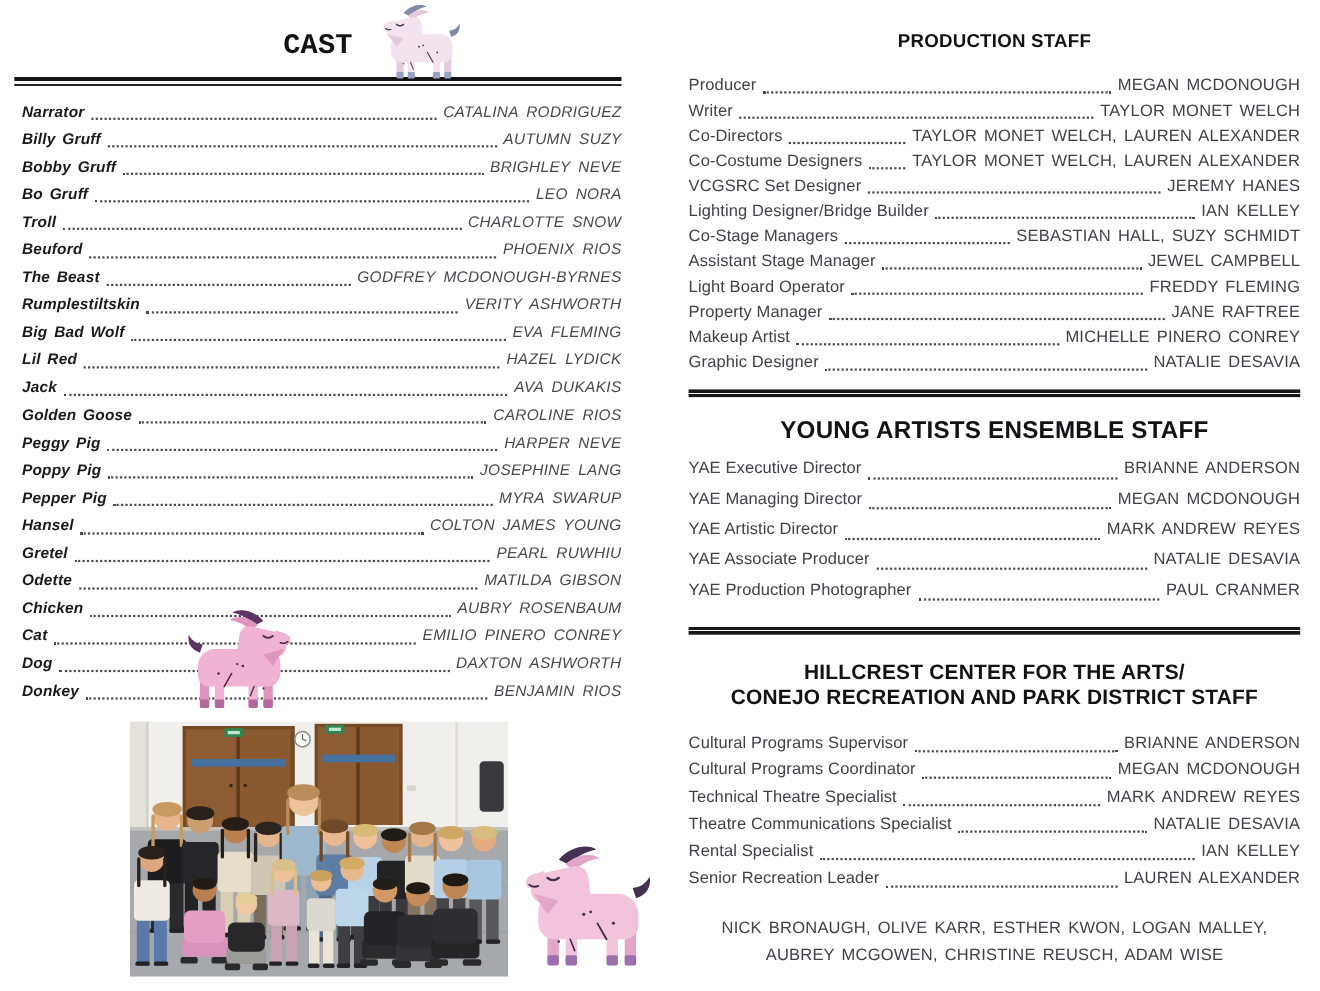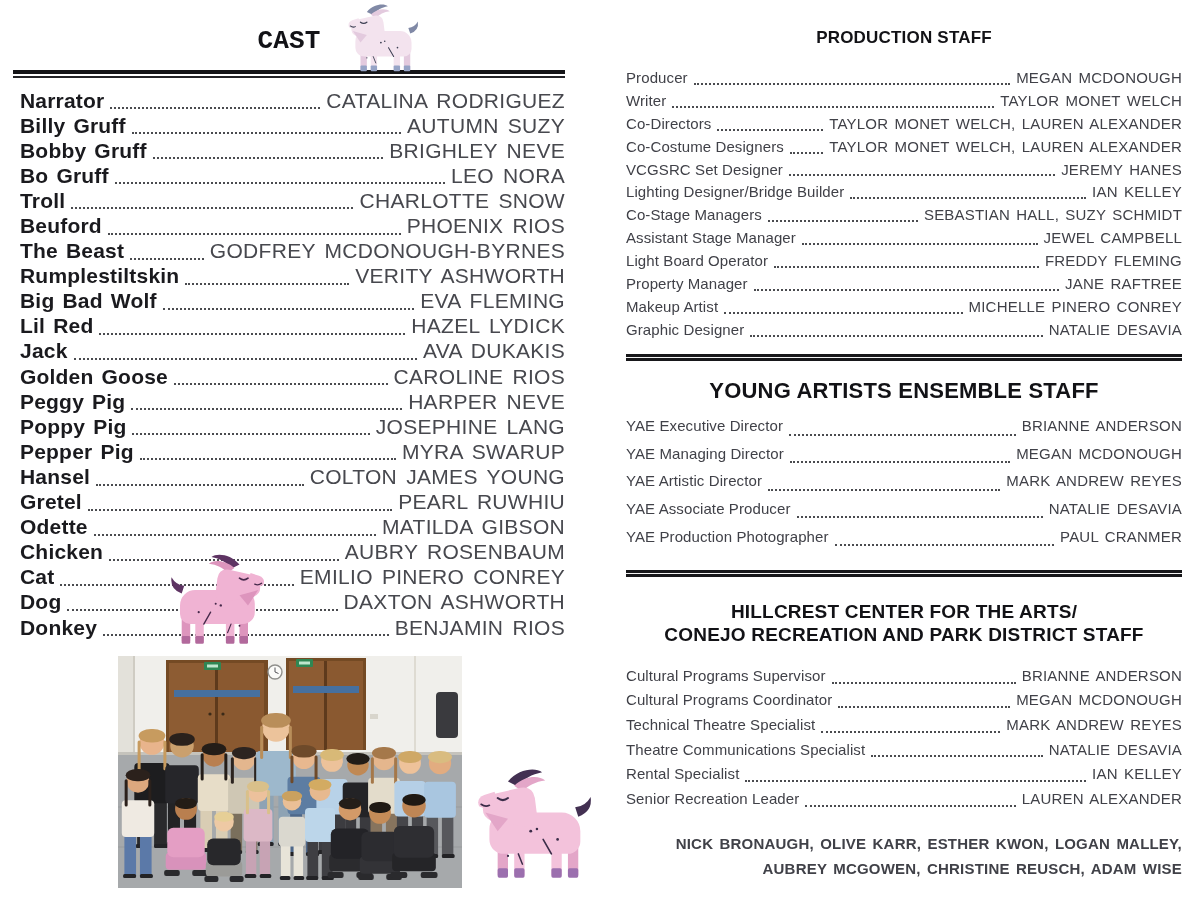--- a/index.html
+++ b/index.html
@@ -24,35 +24,35 @@
     background:linear-gradient(180deg,#141417 0 4px,#ffffff 4px 6px,#232327 6px 8px,transparent 8px);}
   .divider{position:absolute;left:0;width:556px;height:7px;
     background:linear-gradient(180deg,#17171a 0 3px,#f4f4f4 3px 4px,#17171a 4px 7px);}
 
   .rows{position:absolute;left:0;}
   .row{display:flex;align-items:center;white-space:nowrap;}
   .leader{flex:1 1 auto;min-width:10px;border-bottom:2px dotted #4a4b4f;
           align-self:flex-end;margin:0 6px 4px 6px;}
   
   .cast-rows{top:88px;width:552px;padding-left:7px;box-sizing:border-box;}
-  .cast-rows .row{height:25.1px;font-size:21px;}
+  .cast-rows .row{height:25.1px;font-size:14px;font-style:italic;}
   .cast-rows .role{font-weight:700;color:var(--label);letter-spacing:.2px;word-spacing:2px;}
   .cast-rows .name{color:var(--name);letter-spacing:.3px;word-spacing:3px;}
   
   .staff-rows .row{font-size:15px;color:var(--staff);}
   .staff-rows .role{letter-spacing:.1px;}
   .staff-rows .name{letter-spacing:.2px;word-spacing:2px;}
   .prod-rows{top:66px;width:556px;}
   .prod-rows .row{height:22.9px;}
   .yae-rows{top:412px;width:556px;}
   .yae-rows .row{height:27.6px;}
   .hill-rows{top:663px;width:556px;}
   .hill-rows .row{height:24.6px;}
-  .hill-cont{position:absolute;left:0;top:835px;width:556px;text-align:right;
-             font-size:15px;color:var(--staff);font-weight:bold;}
+  .hill-cont{position:absolute;left:0;top:835px;width:556px;text-align:center;
+             font-size:15px;color:var(--staff);}
   .hill-cont .cont-line{height:24.6px;letter-spacing:.2px;word-spacing:2px;}
 
   .goat{position:absolute;}
   .goat svg{width:100%;height:100%;display:block;}
   .goat-top{left:341px;top:3px;width:90px;height:74px;}
   .goat-top svg{--g-body:#f3e3ee;--g-dark:#e3cade;--g-hoof:#96a3c6;--g-horn:#8089a6;--g-line:#3c3f52;}
   .goat-mid{left:163px;top:546px;width:102px;height:112px;transform:scaleX(-1);}
   .goat-mid svg{--g-body:#f0b3d3;--g-dark:#dd95bd;--g-hoof:#b2699c;--g-horn:#5e3463;--g-line:#45284a;}
   .goat-bot{left:477px;top:761px;width:124px;height:132px;}
   .goat-bot svg{--g-body:#f3c2db;--g-dark:#e3a6c8;--g-hoof:#9b6fae;--g-horn:#433052;--g-line:#3a2c48;}

